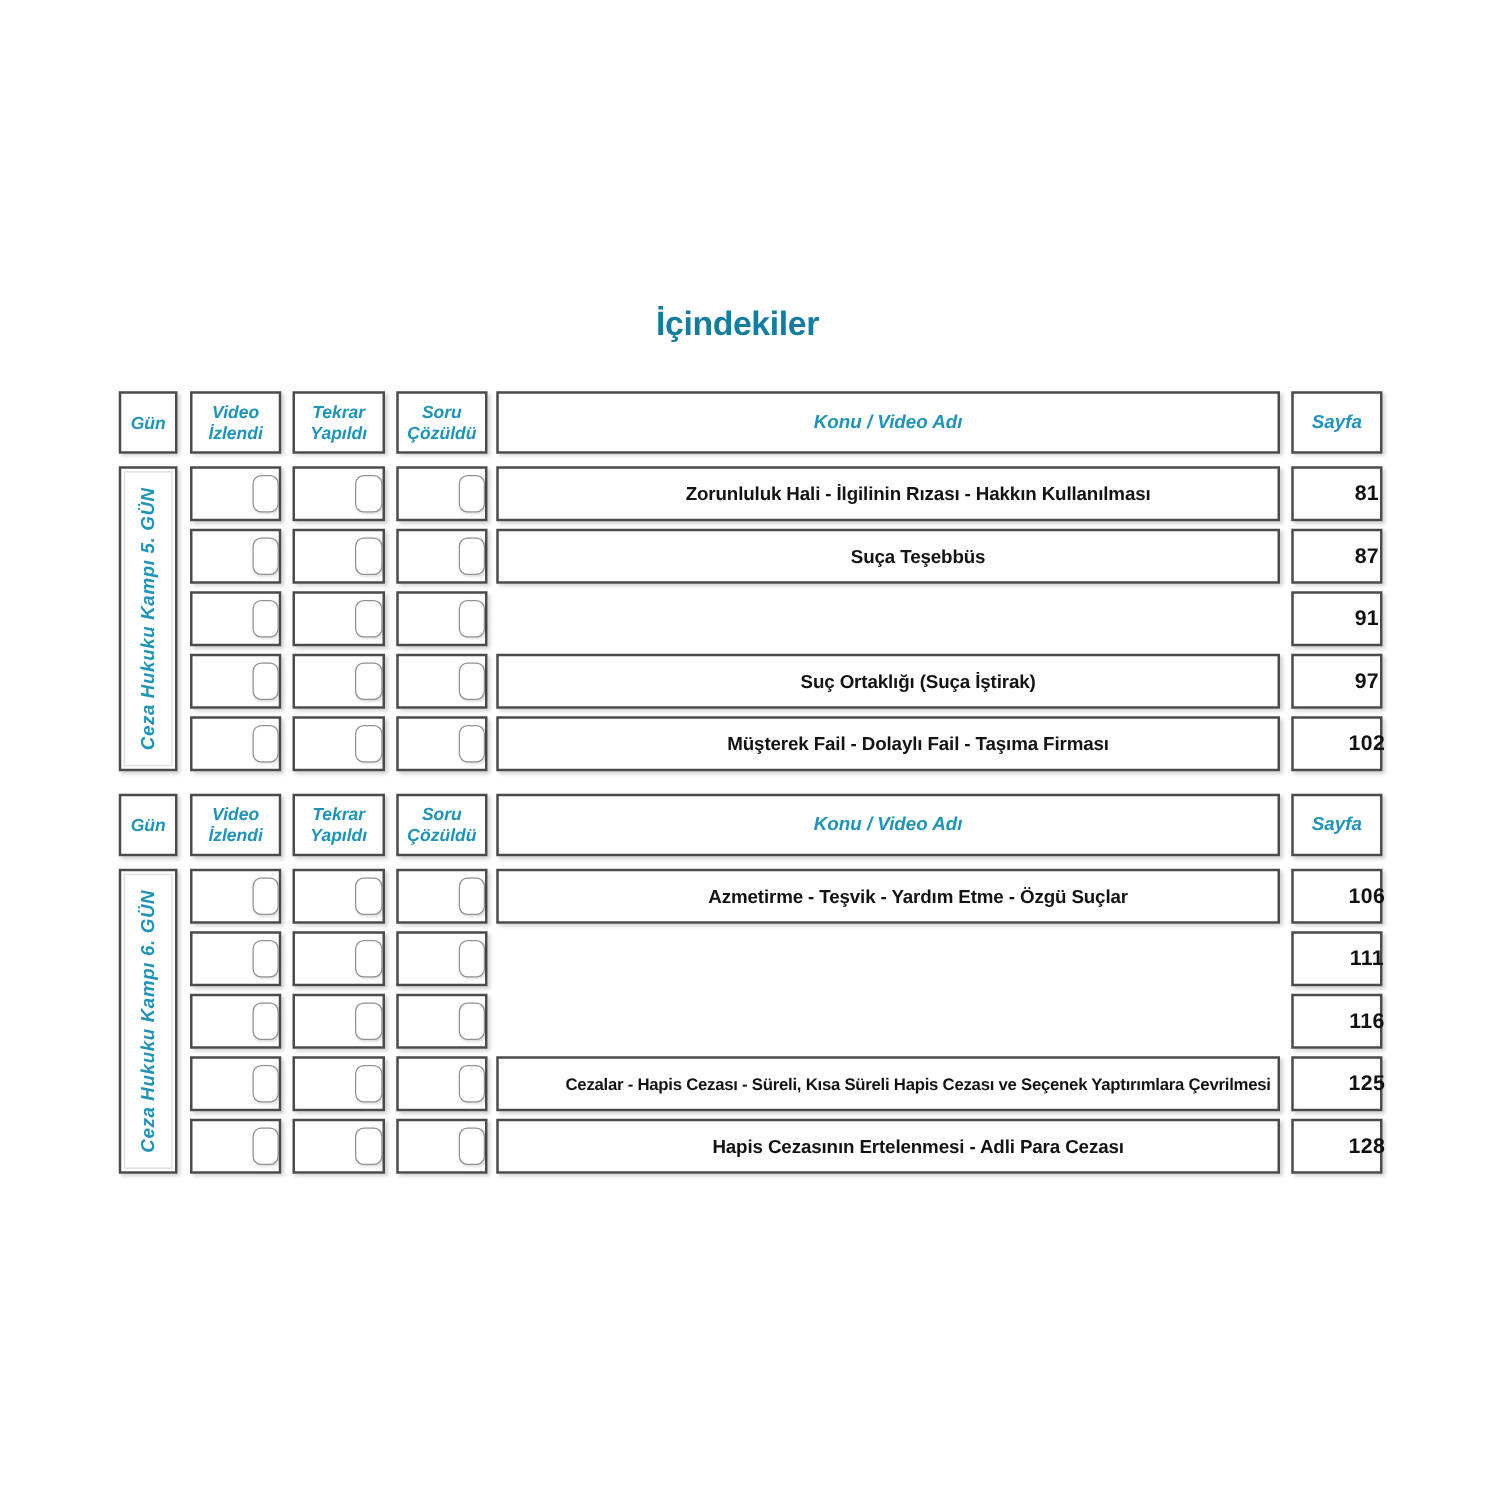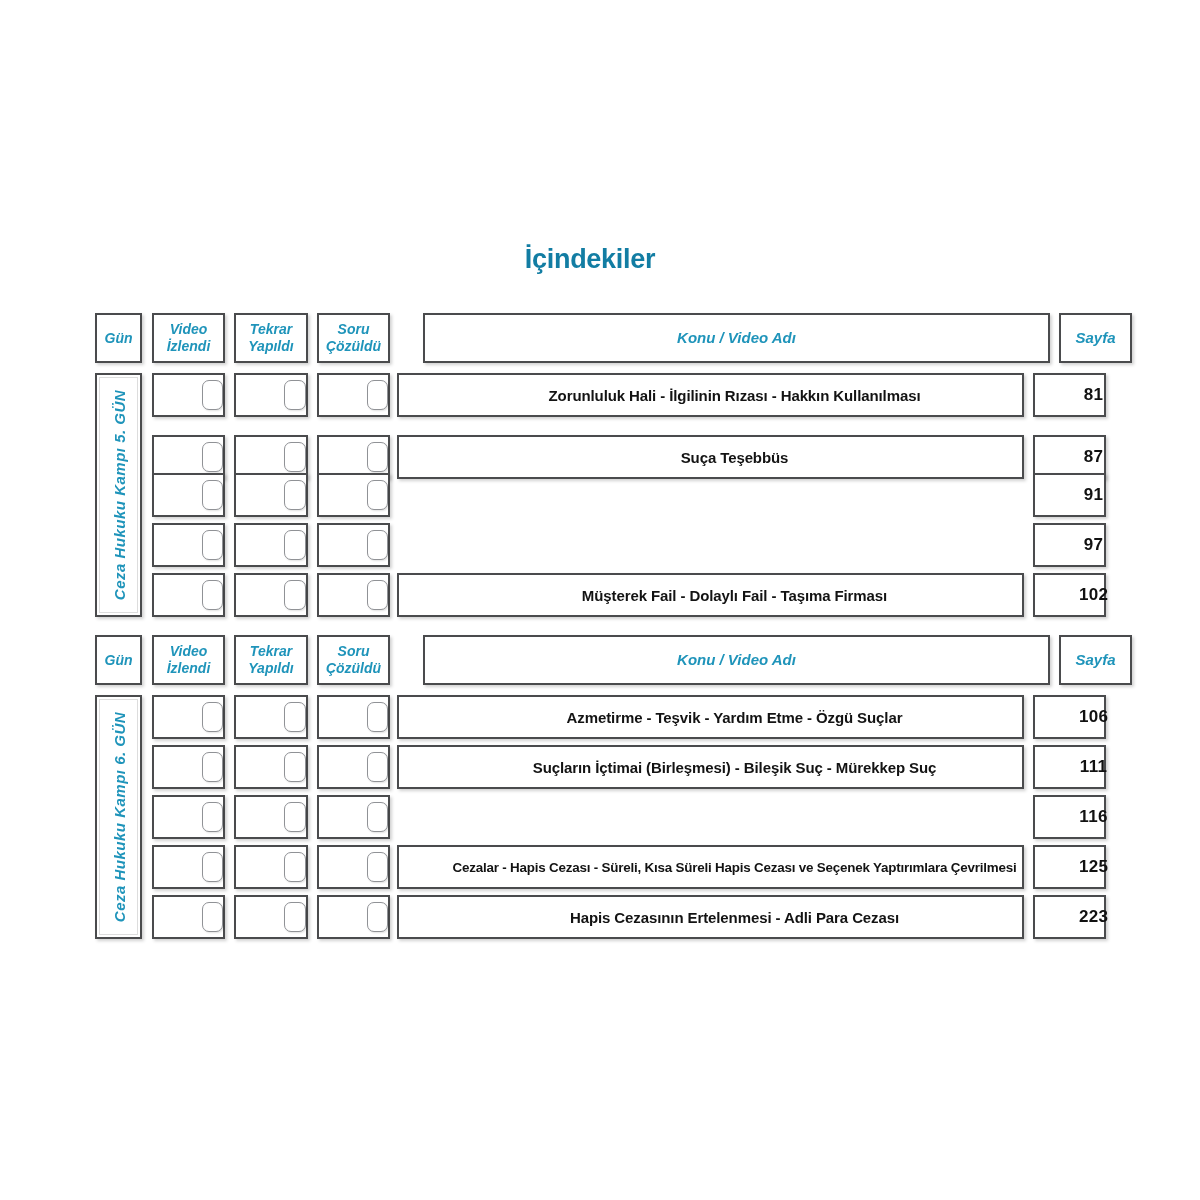--- a/index.html
+++ b/index.html
@@ -16,21 +16,21 @@
   .section.t2{top:635px;}
 
   .cell{
     position:absolute;box-sizing:border-box;background:#ffffff;
     border:2px solid #4a4b4d;box-shadow:2px 2px 3px rgba(0,0,0,0.18);
     display:flex;align-items:center;justify-content:center;text-align:center;
   }
   
   .hdr{height:50px;top:0;color:#1f94ba;font-style:italic;font-weight:bold;
        font-size:14px;line-height:1.18;padding:0 2px;}
-  .hdr.big{font-size:15px;margin-left:26px;}
+  .hdr.big{font-size:15px;}
   .c-gun{left:0;width:47px;}
   .c-video{left:57px;width:73px;}
   .c-tekrar{left:139px;width:74px;}
   .c-soru{left:222px;width:73px;}
   .c-konu{left:302px;width:627px;}
   .c-sayfa{left:938px;width:73px;}
 
   
   .day-cell{left:0;top:60px;width:47px;height:244px;}
   .day-cell::after{
@@ -89,21 +89,21 @@
       <span class="checkbox"></span>
     </div>
     <div class="cell c-konu">
       <span class="topic">Zorunluluk Hali - İlgilinin Rızası - Hakkın Kullanılması</span>
     </div>
     <div class="cell c-sayfa">
       <span class="pagenum">81</span>
     </div>
   </div>
 
-  <div class="row" style="top: 110px; margin-top: 12px;">
+  <div class="row" style="top: 110px;">
     <div class="cell c-video">
       <span class="checkbox"></span>
     </div>
     <div class="cell c-tekrar">
       <span class="checkbox"></span>
     </div>
     <div class="cell c-soru">
       <span class="checkbox"></span>
     </div>
     <div class="cell c-konu">
@@ -131,20 +131,23 @@
 
   <div class="row" style="top: 210px;">
     <div class="cell c-video">
       <span class="checkbox"></span>
     </div>
     <div class="cell c-tekrar">
       <span class="checkbox"></span>
     </div>
     <div class="cell c-soru">
       <span class="checkbox"></span>
+    </div>
+    <div class="cell c-konu">
+      <span class="topic">Suç Ortaklığı (Suça İştirak)</span>
     </div>
     <div class="cell c-sayfa">
       <span class="pagenum">97</span>
     </div>
   </div>
 
   <div class="row" style="top: 260px;">
     <div class="cell c-video">
       <span class="checkbox"></span>
     </div>
@@ -198,23 +201,20 @@
   <div class="row" style="top: 110px;">
     <div class="cell c-video">
       <span class="checkbox"></span>
     </div>
     <div class="cell c-tekrar">
       <span class="checkbox"></span>
     </div>
     <div class="cell c-soru">
       <span class="checkbox"></span>
     </div>
-    <div class="cell c-konu">
-      <span class="topic">Suçların İçtimai (Birleşmesi) - Bileşik Suç - Mürekkep Suç</span>
-    </div>
     <div class="cell c-sayfa">
       <span class="pagenum">111</span>
     </div>
   </div>
 
   <div class="row" style="top: 160px;">
     <div class="cell c-video">
       <span class="checkbox"></span>
     </div>
     <div class="cell c-tekrar">
@@ -253,19 +253,19 @@
     <div class="cell c-tekrar">
       <span class="checkbox"></span>
     </div>
     <div class="cell c-soru">
       <span class="checkbox"></span>
     </div>
     <div class="cell c-konu">
       <span class="topic">Hapis Cezasının Ertelenmesi - Adli Para Cezası</span>
     </div>
     <div class="cell c-sayfa">
-      <span class="pagenum">223</span>
+      <span class="pagenum">128</span>
     </div>
   </div>
 </div>
   </div>
 
 </div>
 
 </body></html>

